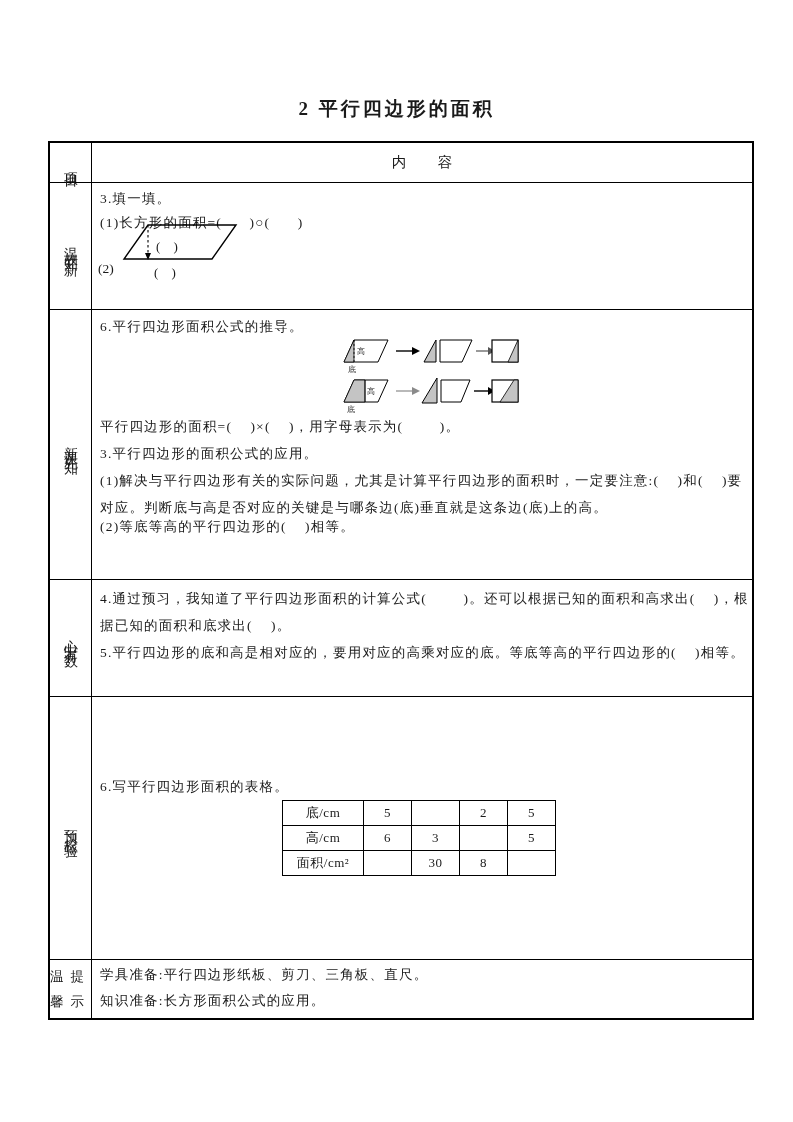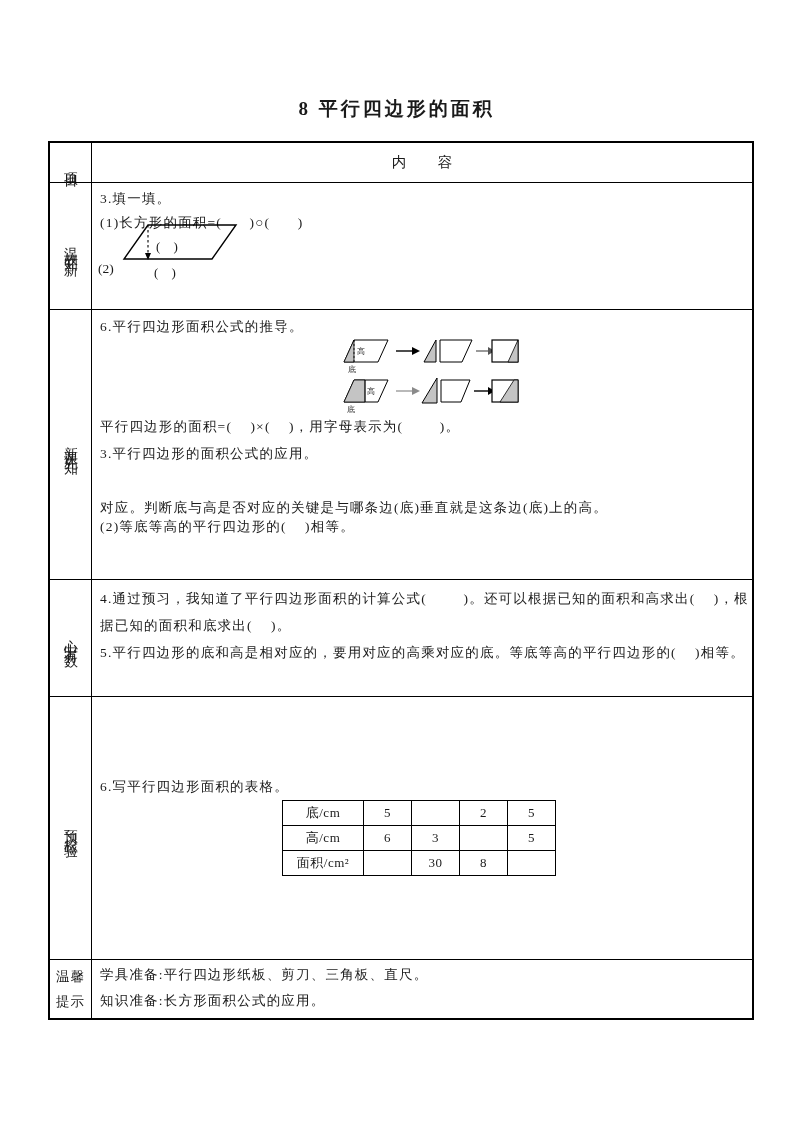--- a/index.html
+++ b/index.html
@@ -23,21 +23,21 @@
     border-right:1.5px solid #000; border-bottom:1.5px solid #000;
     display:flex; align-items:center; justify-content:center;
   }
   .content-cell { border-bottom:1.5px solid #000; position:relative; }
   .row-last .lbl-cell, .row-last-cell { border-bottom:none; }
   .vtext {
     writing-mode:vertical-rl; text-orientation:upright;
     font-size:14px; letter-spacing:5px; line-height:1;
   }
   .vtext-sm { letter-spacing:2px; }
-  .two-line-label { display:flex; flex-direction:column; align-items:center; }
+  .two-line-label { display:flex; align-items:center; }
   .two-line-label span { font-size:13.5px; line-height:25px; letter-spacing:1px; }
   .hdr-content {
     display:flex; align-items:center; justify-content:center;
     font-size:14.5px; letter-spacing:14px; text-indent:14px;text-align:center;
   }
   .tline {
     position:absolute; left:8px; width:655px;
     font-size:13.5px; letter-spacing:1.2px; white-space:pre-wrap;
   }
   .fig1 { position:absolute; left:4px; top:38px; width:220px; height:64px; }
@@ -51,21 +51,21 @@
   }
   .mini-table td.c0 { width:81px; }
   .mini-table td.cn { width:48px; }
   svg { display:block; }
 </style>
 </head>
 <body>
 
 <div class="sheet">
 
-  <div class="page-title">8  平行四边形的面积</div>
+  <div class="page-title">2  平行四边形的面积</div>
 
   <div class="main-table">
 
     <div class="lbl-cell">
       <span class="vtext vtext-sm">项目</span>
     </div>
     <div class="content-cell hdr-content">
       <span>内  容</span>
     </div>
 
@@ -124,20 +124,21 @@
           <polygon points="99,4 128,4 119,26 99,26" fill="#fff" stroke="#000" stroke-width="1"></polygon>
           <line x1="132" y1="15" x2="146" y2="15" stroke="#000" stroke-width="1.4"></line>
           <polygon points="146,11 153,15 146,19" fill="#000"></polygon>
           <rect x="150" y="4" width="26" height="22" fill="#fff" stroke="#000" stroke-width="1.2"></rect>
           <polygon points="158,26 176,26 176,4 172,4" fill="#c4c4c4" stroke="#000" stroke-width="0.8"></polygon>
         </svg>
       </div>
 
       <div class="tline" style="top:108px">平行四边形的面积=(    )×(    )，用字母表示为(        )。</div>
       <div class="tline" style="top:135px">3.平行四边形的面积公式的应用。</div>
+      <div class="tline" style="top:162px">(1)解决与平行四边形有关的实际问题，尤其是计算平行四边形的面积时，一定要注意:(    )和(    )要</div>
       <div class="tline" style="top:189px">对应。判断底与高是否对应的关键是与哪条边(底)垂直就是这条边(底)上的高。</div>
       <div class="tline" style="top:208px">(2)等底等高的平行四边形的(    )相等。</div>
     </div>
 
     <div class="lbl-cell">
       <span class="vtext">心中有数</span>
     </div>
     <div class="content-cell">
       <div class="tline" style="top:10px">4.通过预习，我知道了平行四边形面积的计算公式(        )。还可以根据已知的面积和高求出(    )，根</div>
       <div class="tline" style="top:37px">据已知的面积和底求出(    )。</div>

